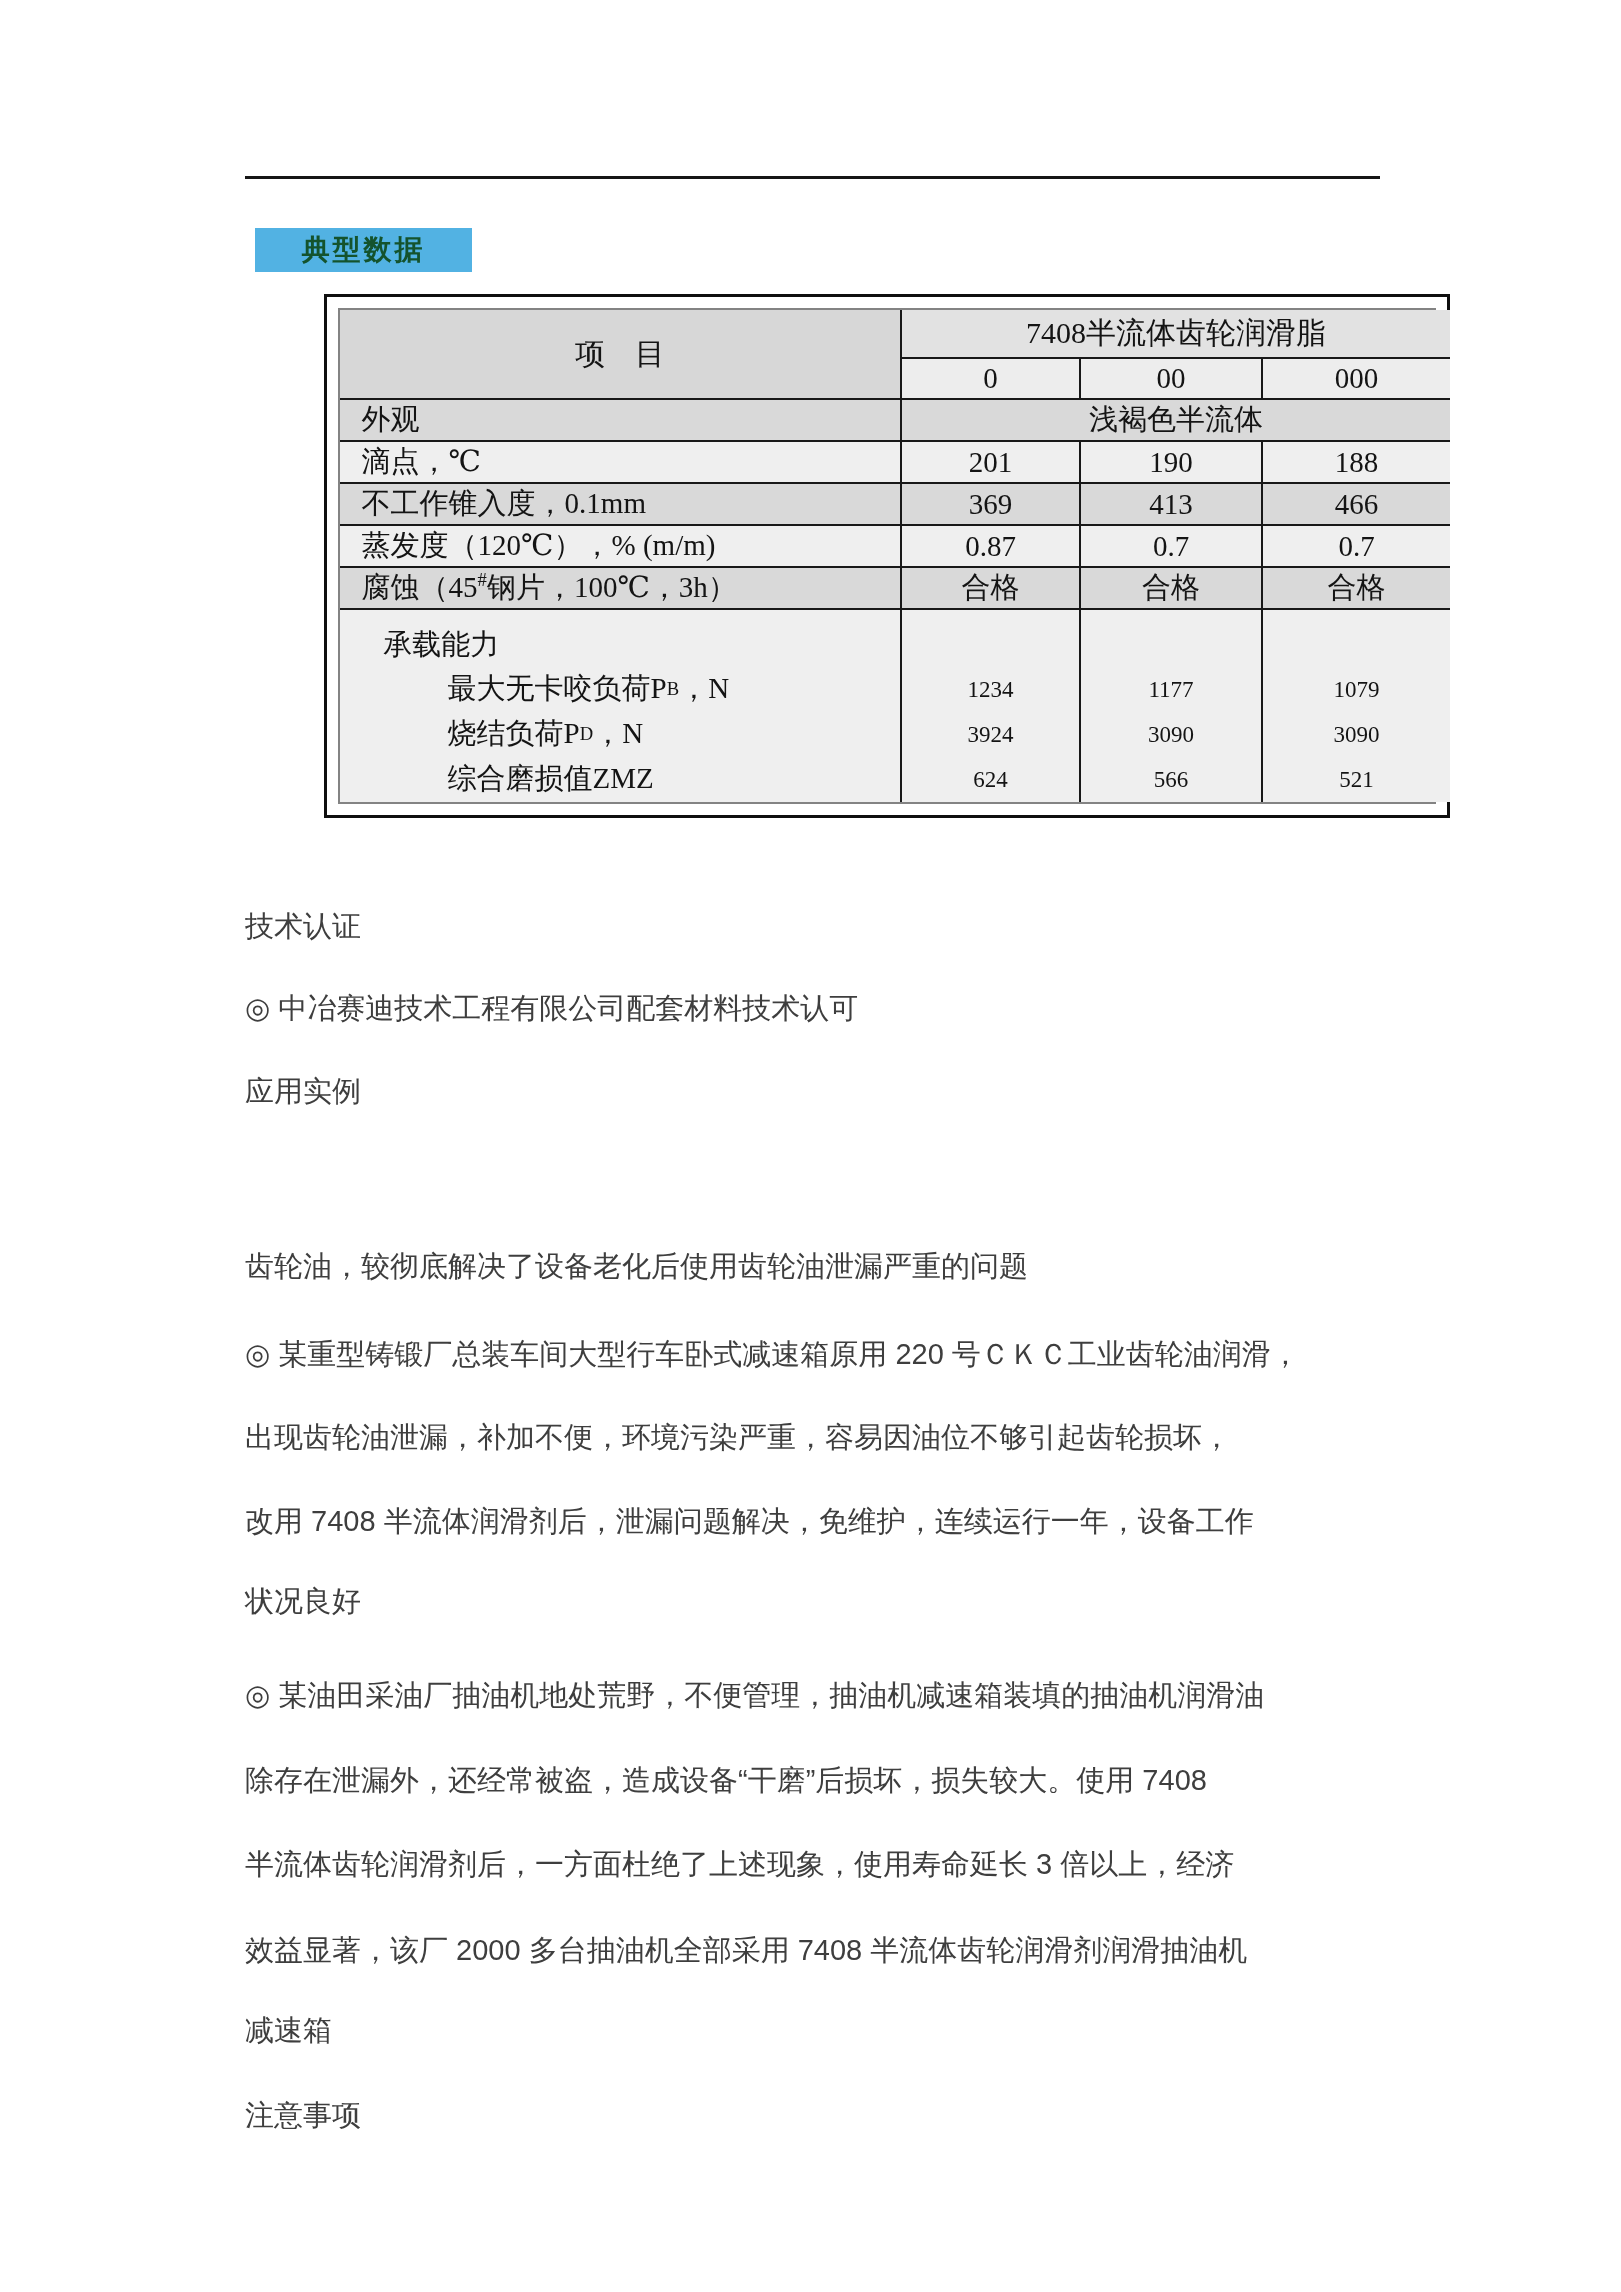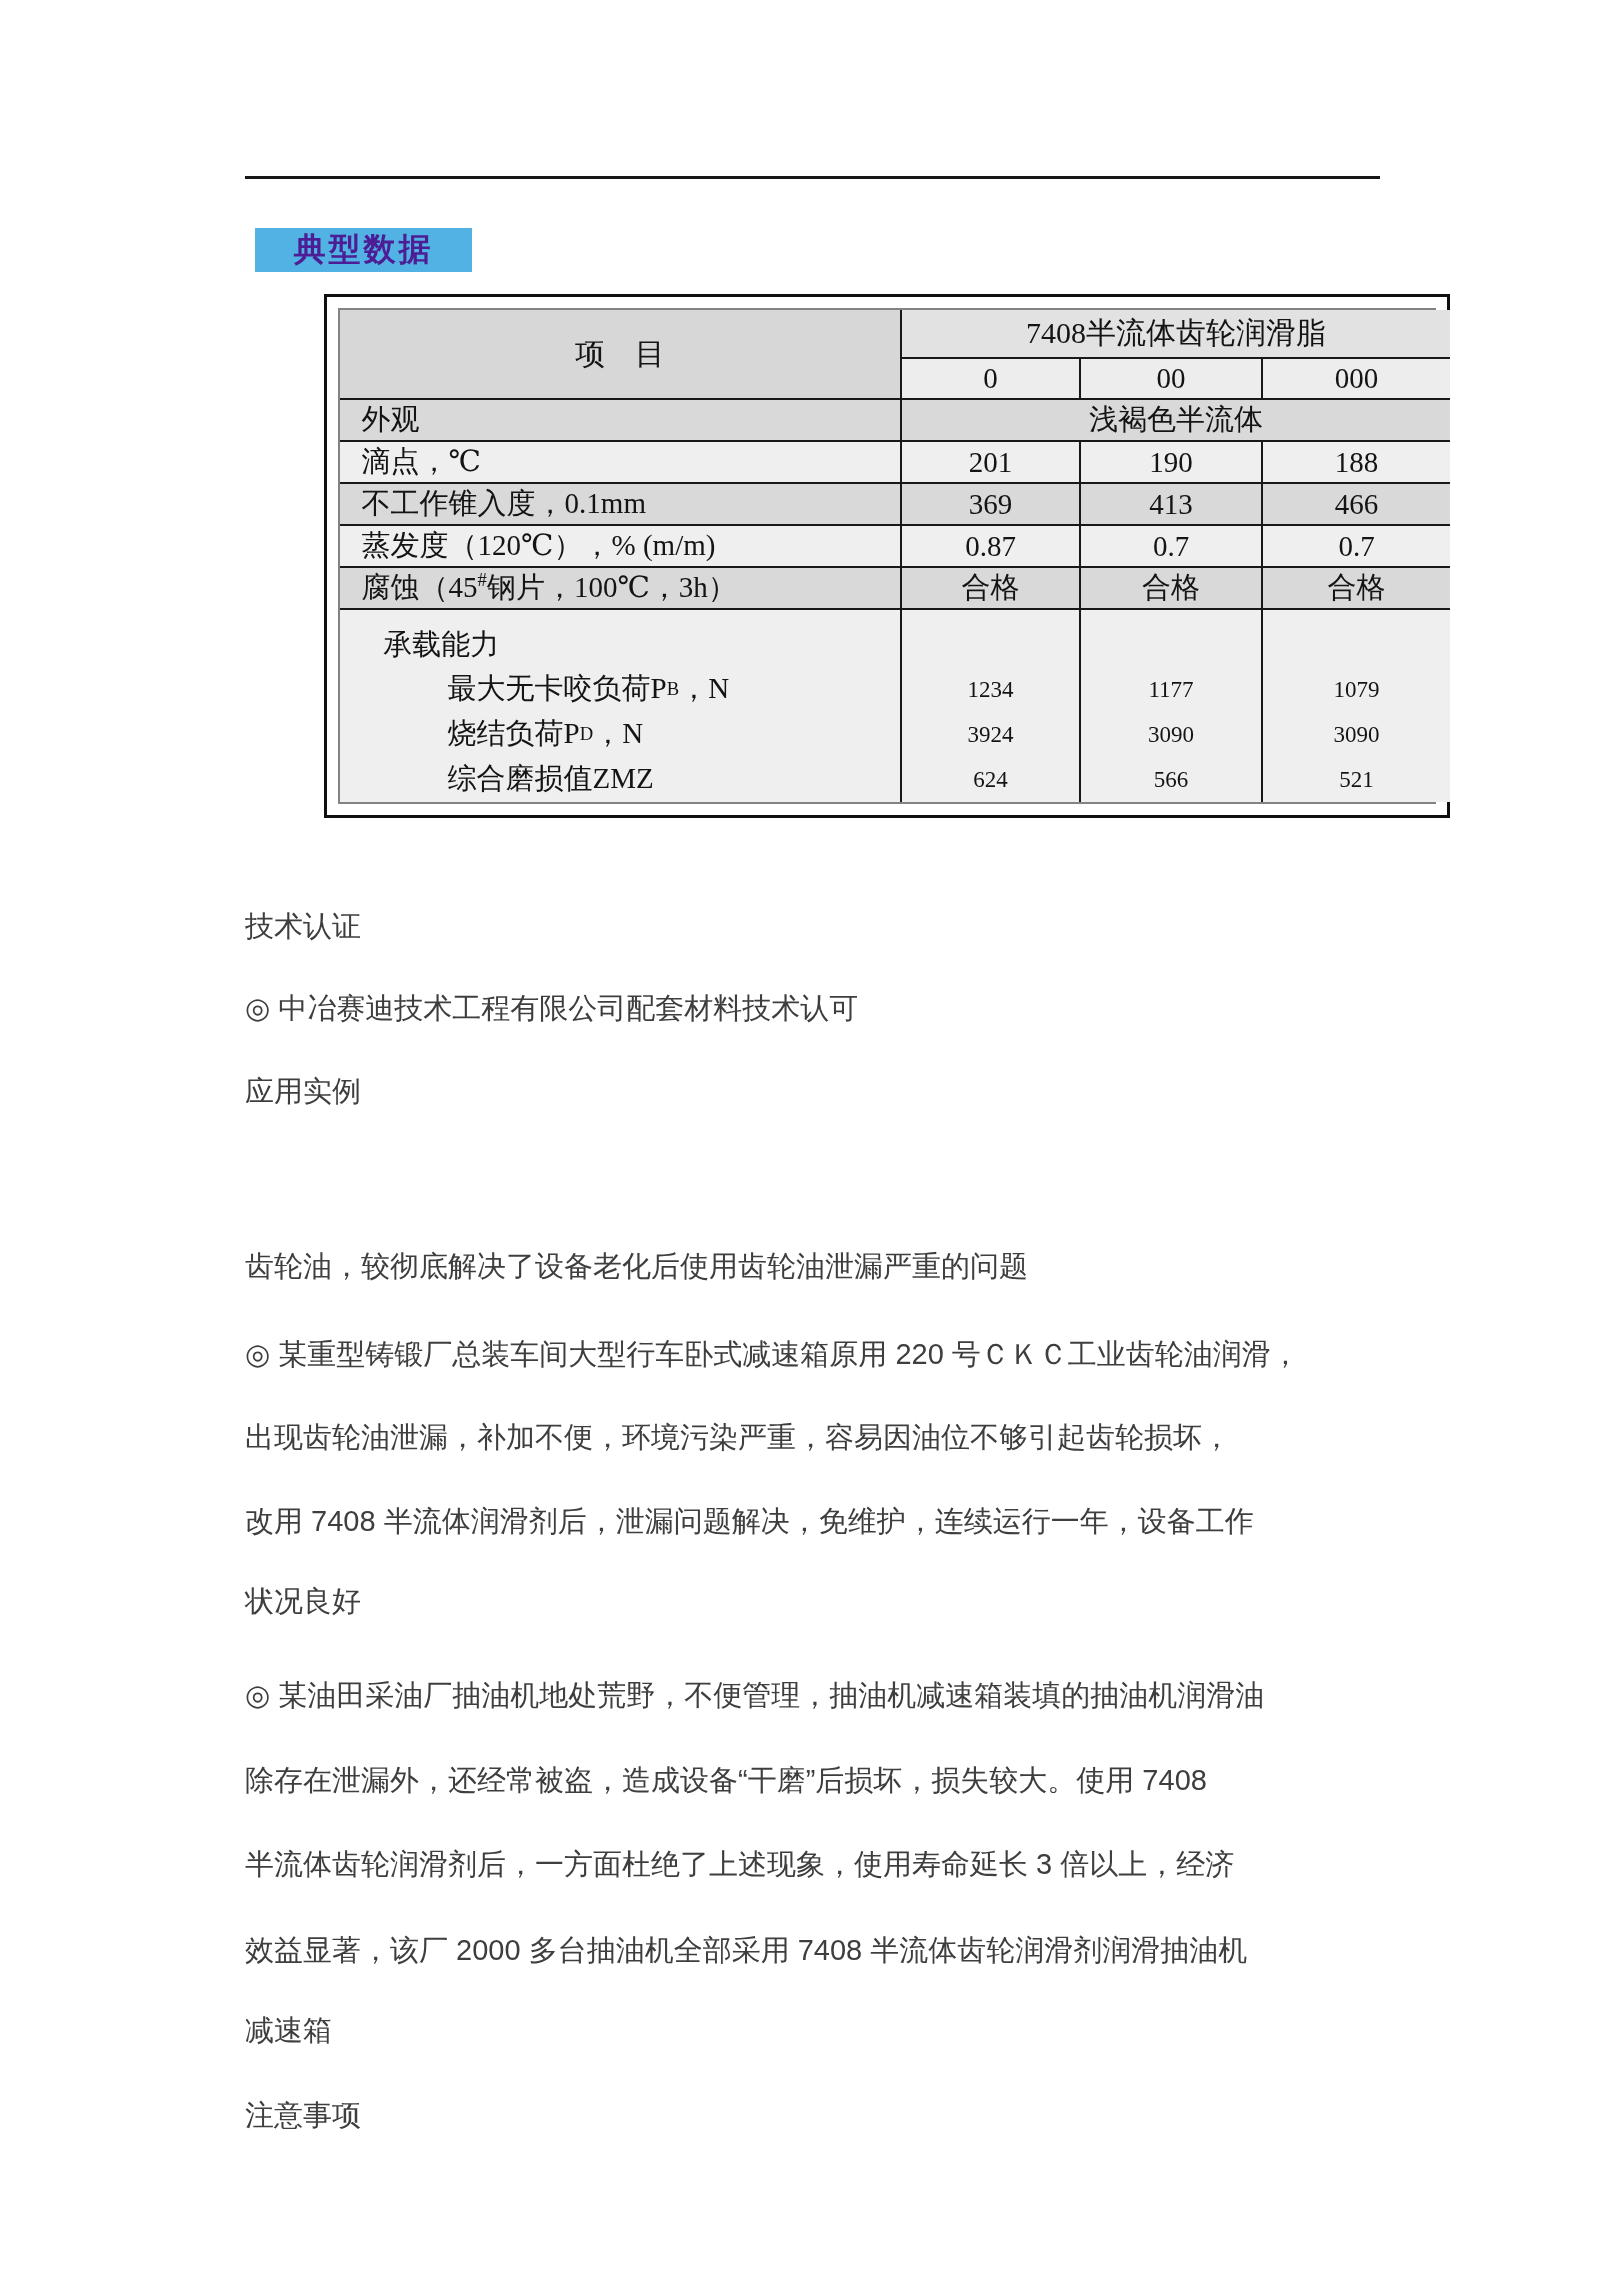--- a/index.html
+++ b/index.html
@@ -1,20 +1,20 @@
 <!DOCTYPE html>
 <html><head>
 <meta charset="utf-8">
 <style>
   html,body{margin:0;padding:0;background:#ffffff;}
   .page{position:relative;width:1621px;height:2293px;background:#ffffff;overflow:hidden;
         font-family:"Liberation Sans","DejaVu Sans",sans-serif;}
   .top-rule{position:absolute;left:245px;top:176px;width:1135px;height:2.9px;background:#161616;}
   .badge{position:absolute;left:255px;top:228px;width:217px;height:44px;background:#52b2e3;
-         color:#4c1d95;font-size:32px;font-weight:bold;letter-spacing:2.9px;
+         color:#14532d;font-size:28px;font-weight:bold;letter-spacing:2.9px;
          display:flex;align-items:center;justify-content:center;}
   
   .tbl-wrap{position:absolute;left:324px;top:294px;width:1126px;box-sizing:border-box;
             border:3.9px solid #0f0f0f;padding:11px;background:#ffffff;}
   .tbl-inner{border:2px solid #838383;background:#ffffff;}
   table.data{border-collapse:collapse;border:hidden;width:100%;table-layout:fixed;
              font-family:"Liberation Serif","DejaVu Serif",serif;color:#141414;}
   table.data td{border:2px solid #181818;padding:0;vertical-align:middle;overflow:hidden;}
   tr.hrow td{border-top-width:2.9px;}
   .r1 td{height:47px;}

